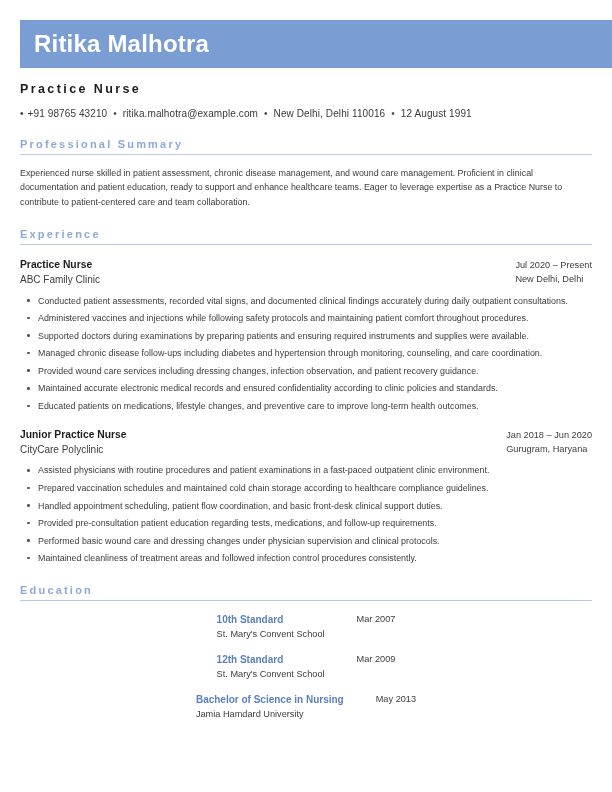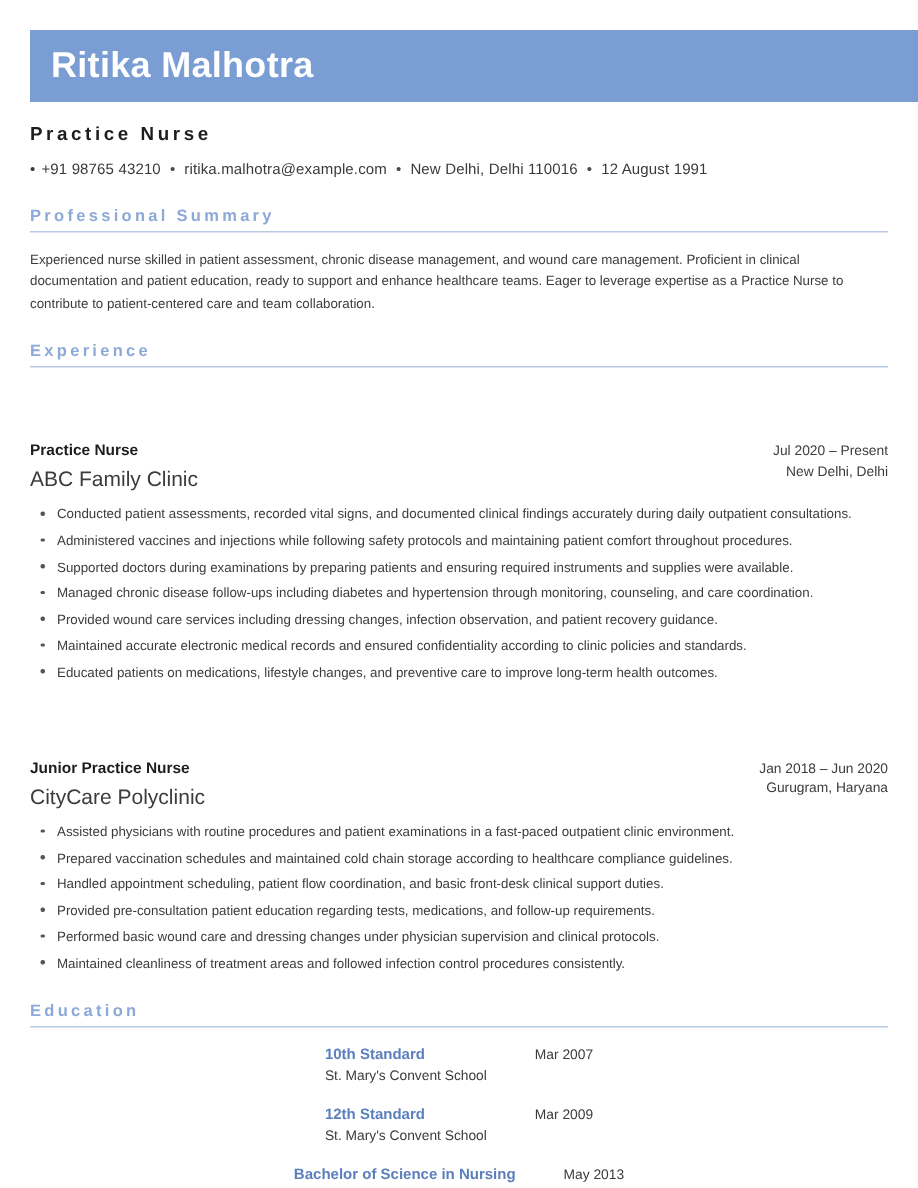--- a/index.html
+++ b/index.html
@@ -103,28 +103,27 @@
     justify-content: space-between;
     align-items: baseline;
   }
   .exp-left .role {
     font-size: 10.3px;
     font-weight: bold;
     color: #1d1d1d;
     line-height: 1.35;
   }
   .exp-left .org {
-    font-size: 14px;
+    font-size: 10px;
     color: #3c3c3c;
     line-height: 1.45;
     margin-top: 1px;
   }
   .exp-right {
-    text-align: right;
-    margin-top: 36px;
+    text-align: left;
   }
   .exp-right .dates {
     font-size: 9.2px;
     color: #3c3c3c;
     line-height: 1.35;
   }
   .exp-right .place {
     font-size: 9.2px;
     color: #3c3c3c;
     line-height: 1.45;

